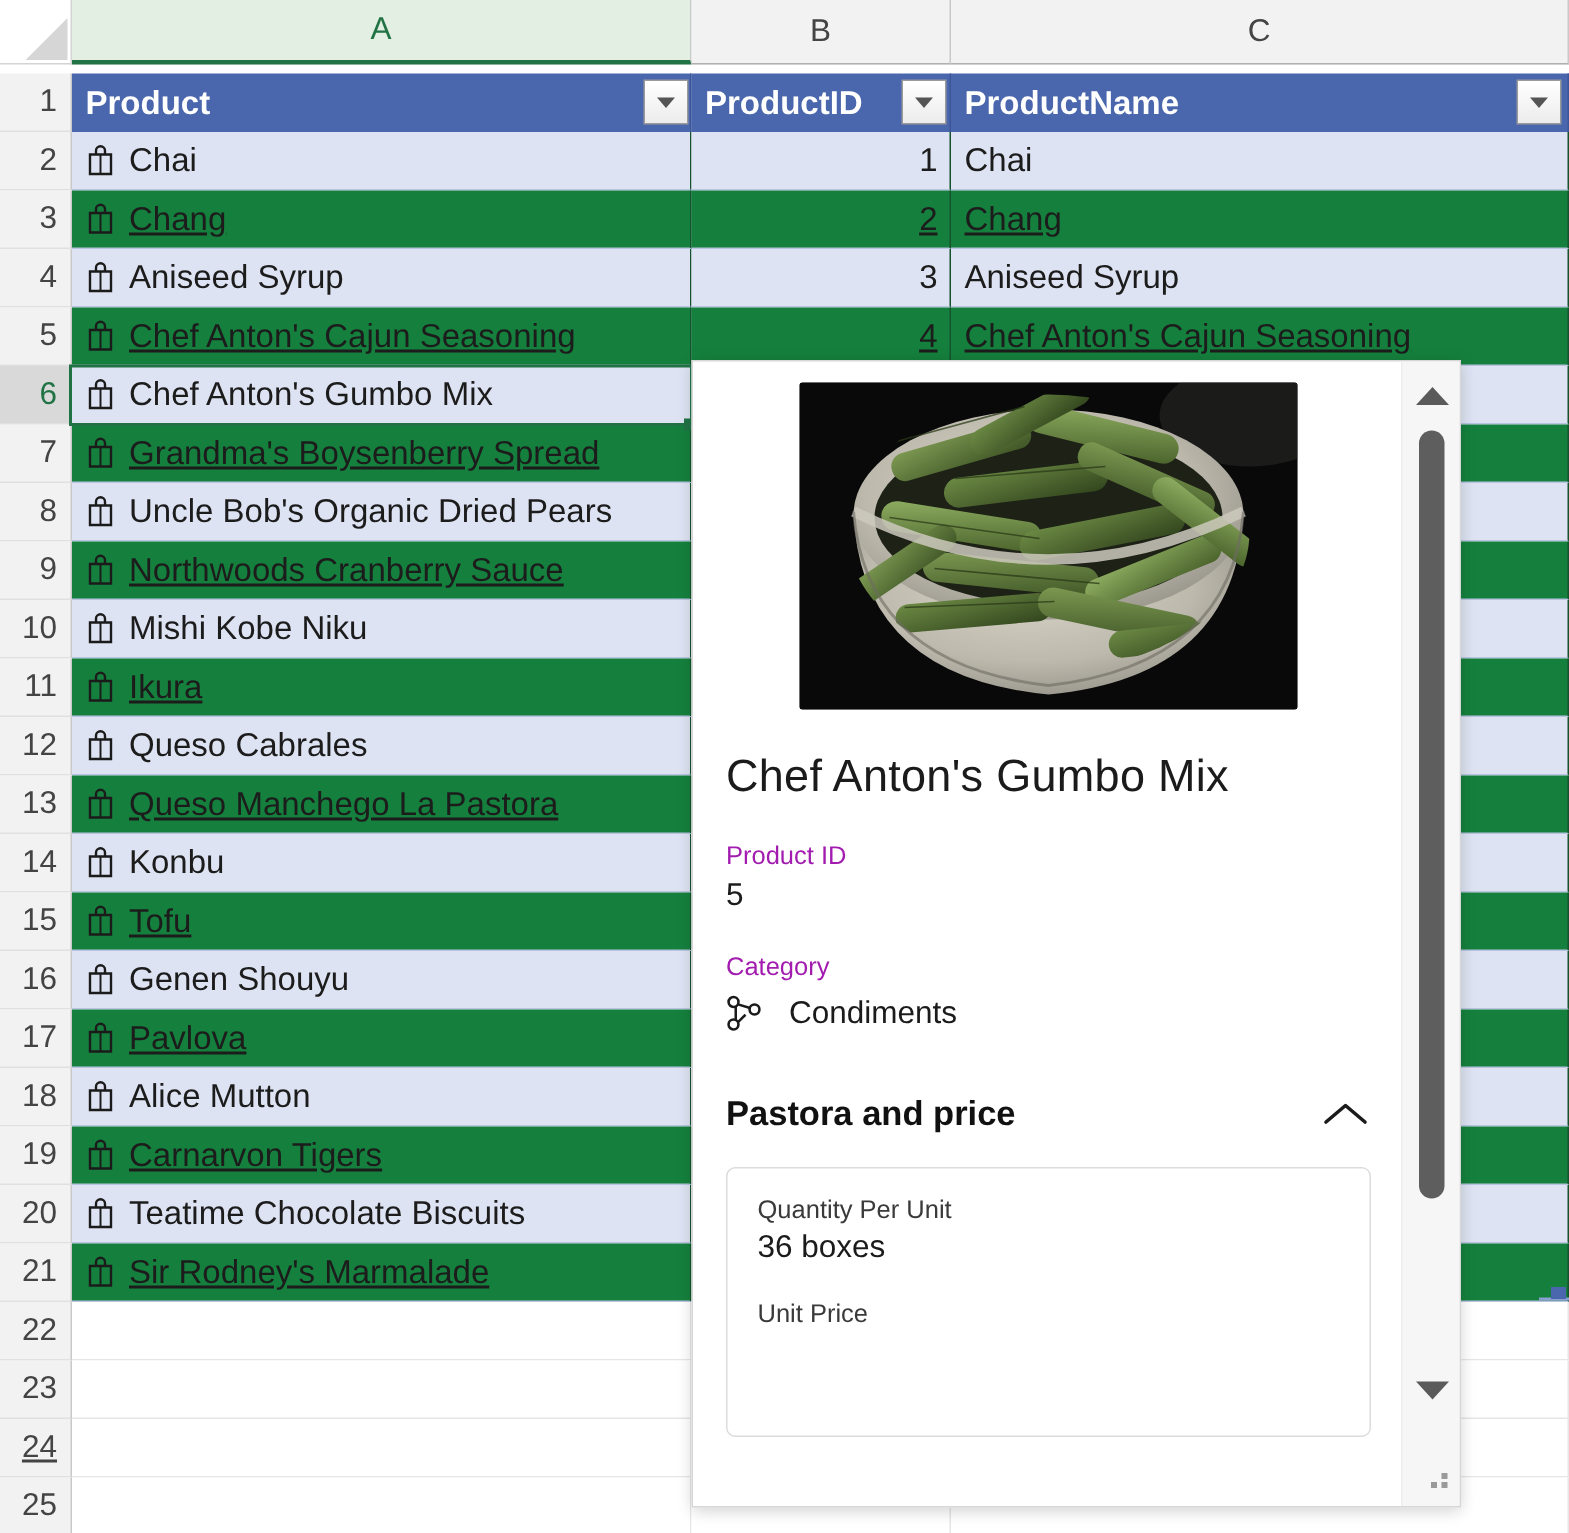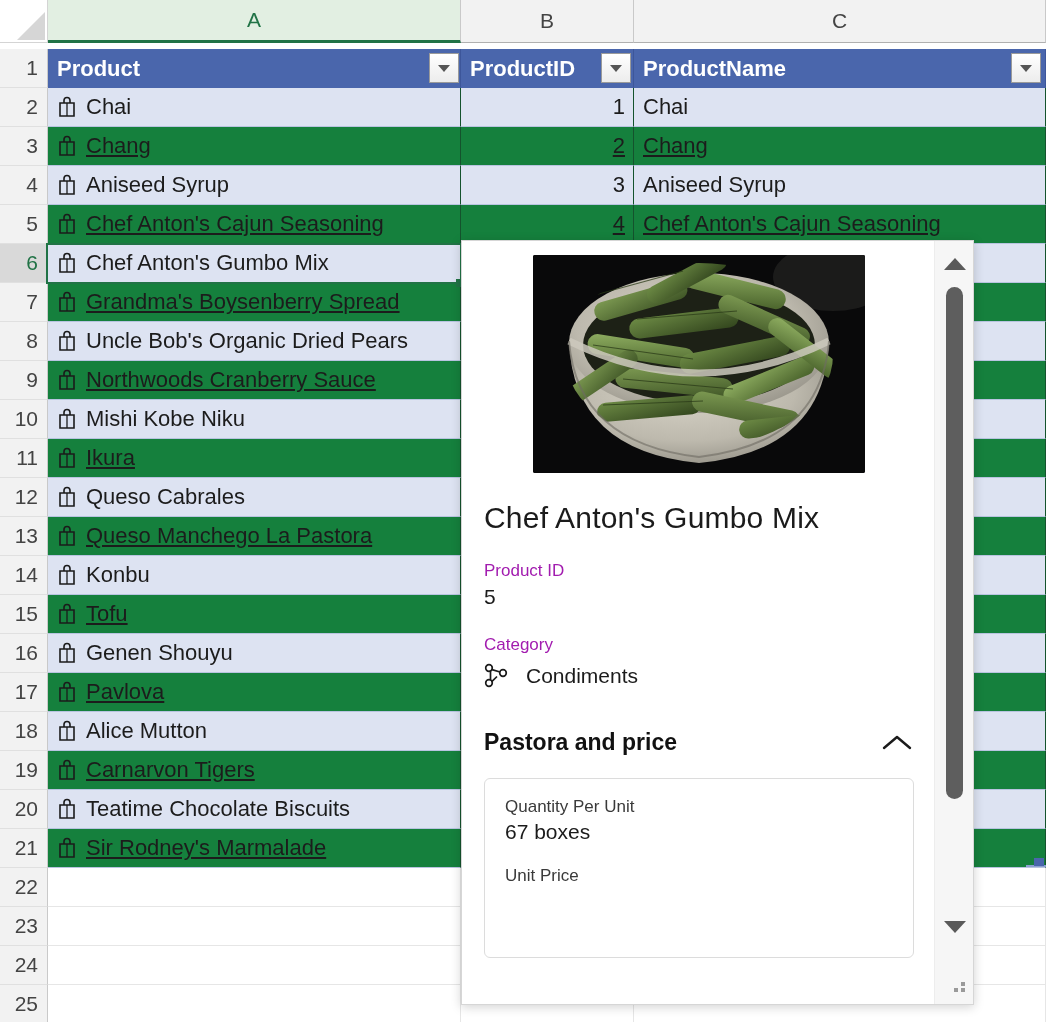--- a/index.html
+++ b/index.html
@@ -196,21 +196,21 @@
         <div class="rowhdr" style="top:556px;height:39px;">14</div>
         <div class="rowhdr" style="top:595px;height:39px;">15</div>
         <div class="rowhdr" style="top:634px;height:39px;">16</div>
         <div class="rowhdr" style="top:673px;height:39px;">17</div>
         <div class="rowhdr" style="top:712px;height:39px;">18</div>
         <div class="rowhdr" style="top:751px;height:39px;">19</div>
         <div class="rowhdr" style="top:790px;height:39px;">20</div>
         <div class="rowhdr" style="top:829px;height:39px;">21</div>
         <div class="rowhdr" style="top:868px;height:39px;">22</div>
         <div class="rowhdr" style="top:907px;height:39px;">23</div>
-        <div class="rowhdr" style="top:946px;height:39px;">24</div>
+        <div class="rowhdr" style="top:946px;height:39px;text-decoration:underline;">24</div>
         <div class="rowhdr" style="top:985px;height:39px;">25</div>
         <div class="cell band cell-border-b cell-border-r" style="left:48px;top:88px;width:413px;height:39px;">
           <svg class="bag-icon" viewBox="0 0 20 22">
             <path d="M3 7 H17 V20 H3 Z" fill="none" stroke="#1b1b1b" stroke-width="1.6"></path>
             <path d="M7 7 V4.5 A3 3 0 0 1 13 4.5 V7" fill="none" stroke="#1b1b1b" stroke-width="1.6"></path>
             <path d="M10 7 V20" stroke="#1b1b1b" stroke-width="1.3"></path>
           </svg>
           <span>Chai</span>
         </div>
         <div class="cell num band cell-border-b cell-border-r" style="left:461px;top:88px;width:173px;height:39px;">
@@ -615,21 +615,21 @@
       <div class="section-head">
         <span class="section-title">Pastora and price</span>
         <svg class="chev" viewBox="0 0 34 22">
           <path d="M4 16 L17 5 L30 16" fill="none" stroke="#1b1b1b" stroke-width="2.4" stroke-linecap="round" stroke-linejoin="round"></path>
         </svg>
       </div>
 
       <div class="subcard">
         <div class="subfield">
           <div class="subfield-label">Quantity Per Unit</div>
-          <div class="subfield-value">67 boxes</div>
+          <div class="subfield-value">36 boxes</div>
         </div>
         <div class="subfield">
           <div class="subfield-label">Unit Price</div>
           <div class="subfield-value"></div>
         </div>
       </div>
     </div>
 
     <div class="card-scroll">
       <div class="sb-arrow up">

